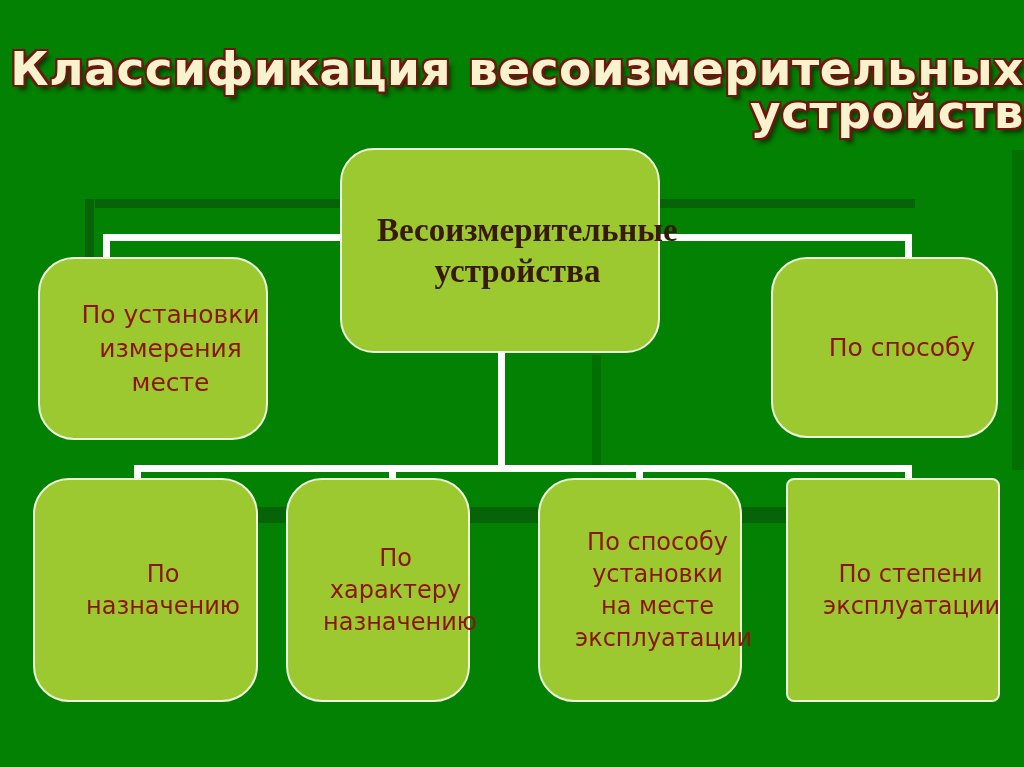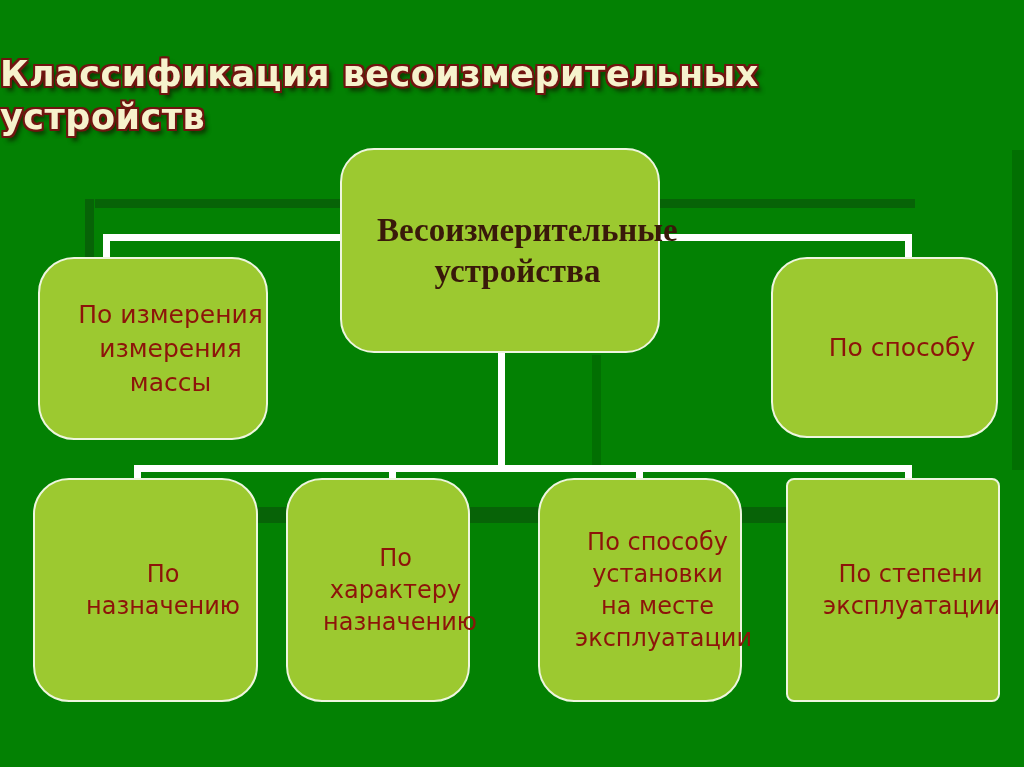--- a/index.html
+++ b/index.html
@@ -8,22 +8,22 @@
     background:var(--background);
     font-family:"DejaVu Sans","Liberation Sans",sans-serif;
   }
   
   .decor{position:absolute;z-index:0;}
   .decor.strong{background:var(--background_shade);}
   .decor.faint{background:var(--background_faint);}
 
   
   .title{
-    position:absolute;z-index:3;left:0;top:30px;width:100%;
-    text-align:left;font-weight:bold;font-size:35px;line-height:43px;
+    position:absolute;z-index:3;left:0;top:16px;width:100%;
+    text-align:right;font-weight:bold;font-size:47px;line-height:43px;
     color:var(--title_fill);letter-spacing:.5px;
     text-shadow:
       -2px -2px 0 var(--title_outline), 2px -2px 0 var(--title_outline),
       -2px  2px 0 var(--title_outline), 2px  2px 0 var(--title_outline),
       -2px  0   0 var(--title_outline), 2px  0   0 var(--title_outline),
        0   -2px 0 var(--title_outline), 0    2px 0 var(--title_outline),
        4px  5px 4px rgba(15,30,0,.75);
   }
   .title span{display:block;}
 
@@ -81,22 +81,22 @@
   <div class="conn" style="left:389px;top:465px;width:7px;height:18px;"></div>
   <div class="conn" style="left:636px;top:465px;width:7px;height:18px;"></div>
   <div class="conn" style="left:905px;top:465px;width:7px;height:18px;"></div>
 
   <div class="node node-root">
     <span>Весоизмерительные</span>
     <span>устройства</span>
   </div>
 
   <div class="node node-mid-left">
-    <span>По измерения</span>
-    <span>измерения массы</span>
+    <span>По установки</span>
+    <span>измерения месте</span>
   </div>
   <div class="node node-mid-right">
     <span>По способу</span>
   </div>
 
   <div class="node node-b node-b1">
     <span>По назначению</span>
   </div>
   <div class="node node-b node-b2">
     <span>По характеру</span>

